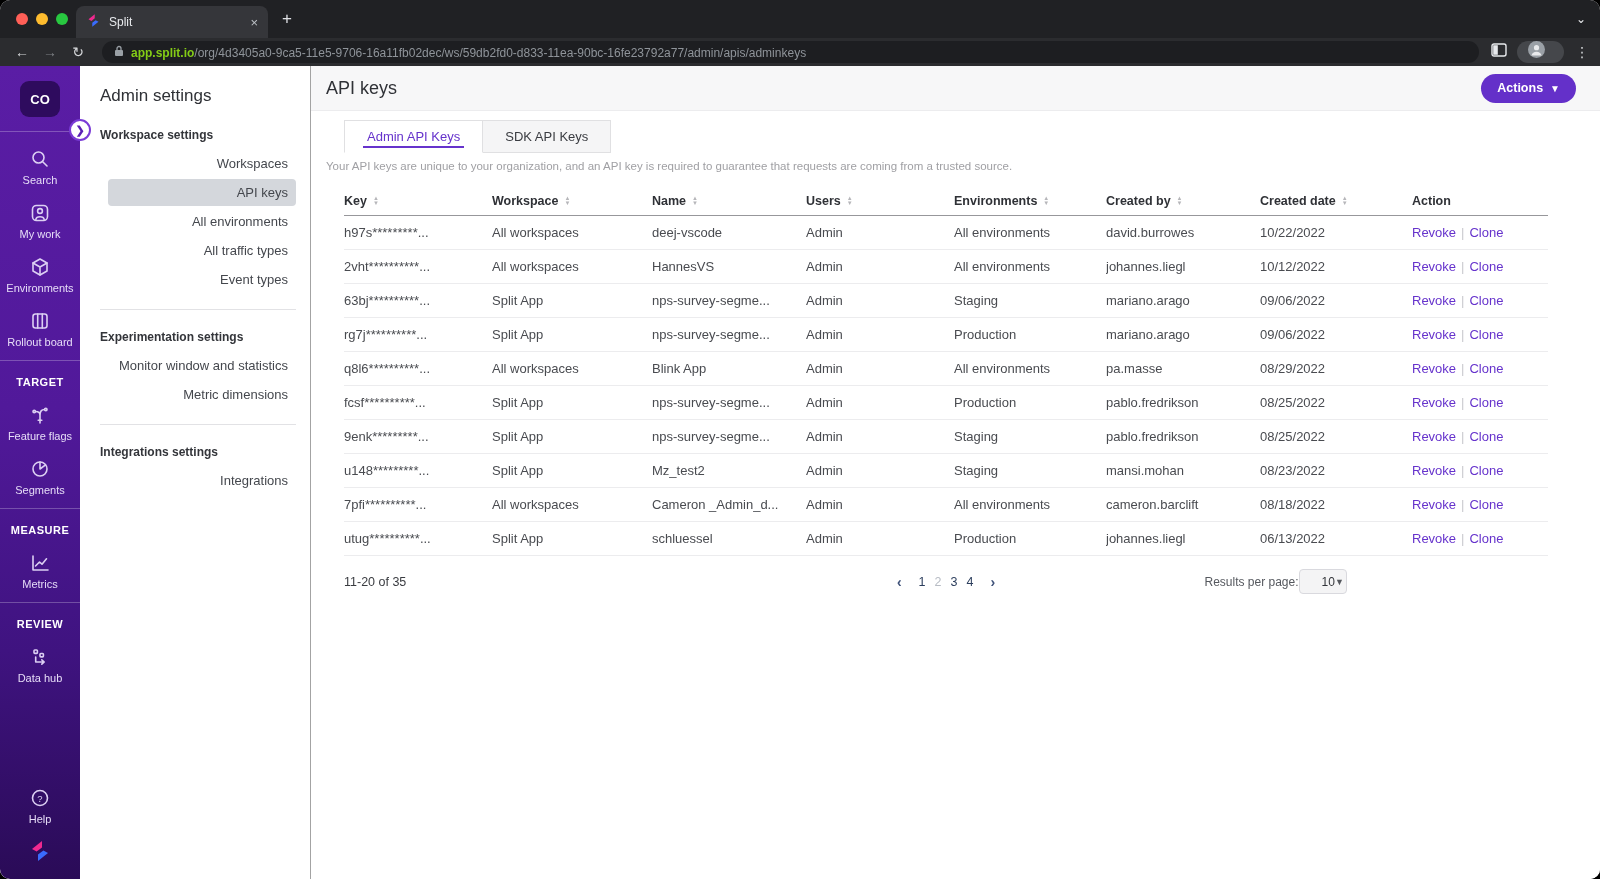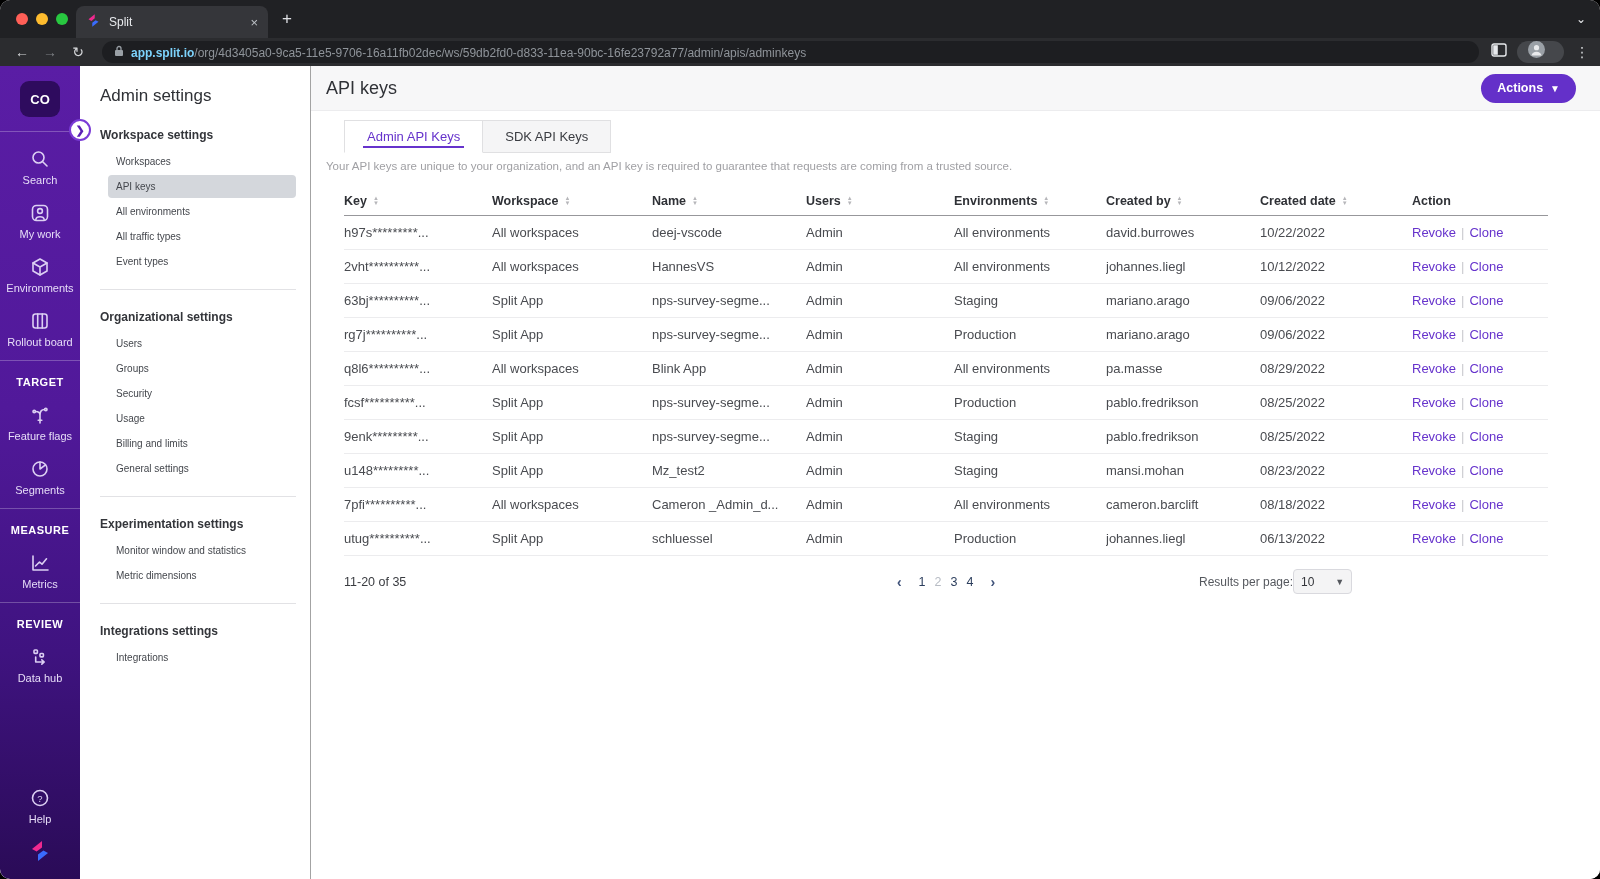--- a/index.html
+++ b/index.html
@@ -14,21 +14,21 @@
   .btab { position:absolute; left:76px; top:6px; width:192px; height:32px; background:#35363a; border-radius:8px 8px 0 0; display:flex; align-items:center; padding:0 10px; gap:8px; }
   .btab-title { color:#e8eaed; font-size:12px; flex:1; }
   .tab-close { color:#bdc1c6; font-size:13px; cursor:default; }
   .newtab { position:absolute; left:282px; top:10px; color:#dfe1e5; font-size:17px; line-height:17px; }
   .strip-chevron { position:absolute; right:14px; top:12px; color:#e8eaed; font-size:12px; }
 
   .toolbar { height:28px; background:#2b2c2f; display:flex; align-items:center; padding:0 10px; gap:4px; flex:none; }
   .navbtn { color:#d6d8db; font-size:14px; width:24px; text-align:center; }
   .navbtn.fwd { color:#7e8185; }
   .urlpill { flex:1; height:22px; background:#1d1e21; border-radius:12px; margin:0 8px; display:flex; align-items:center; padding:0 12px; gap:7px; overflow:hidden; white-space:nowrap; }
-  .url-domain { color:#7dd3fc; font-size:12px; font-weight:bold; }
+  .url-domain { color:#84cc16; font-size:12px; font-weight:bold; }
   .url-path { color:#8f949a; font-size:12px; }
   .guest-pill { height:22px; background:#45474b; border-radius:12px; display:flex; align-items:center; gap:6px; padding:0 10px 0 3px; margin:0 6px;flex-direction:column; }
   .guest-label { color:#fff; font-size:12px; font-weight:bold; }
   .kebab { color:#d6d8db; font-size:14px; letter-spacing:0; width:16px; text-align:center; }
 
   
   .app { flex:1; display:flex; background:#fff; min-height:0; }
 
   
   .rail { width:80px; flex:none; background:linear-gradient(180deg,#5a1da5 0%,#51199a 42%,#3f1380 72%,#2a0b57 100%); display:flex; flex-direction:column; align-items:center; position:relative; color:#e9def8; }
@@ -41,21 +41,21 @@
   .side-item .sicon svg { display:block; }
   .slabel { font-size:11px; color:#e6dcf7; }
   .rail-bottom { display:flex; flex-direction:column; align-items:center; padding-bottom:12px; gap:14px; }
 
   
   .admin-nav { width:231px; flex:none; background:#fff; border-right:1px solid #a3a3a3; padding:20px 14px 0 20px; overflow:hidden; }
   .admin-title { font-size:17px; color:#2f3136; margin-bottom:6px; }
   .nav-group { padding-top:4px; }
   .nav-group + .nav-group { border-top:1px solid #e2e2e5; margin-top:16px; padding-top:8px; }
   .nav-group h3 { font-size:12px; color:#33353a; margin:12px 0 8px 0; font-weight:bold; }
-  .nav-item { font-size:10px; color:#44474d; padding:6px 8px; margin:2px 0 2px 8px; border-radius:4px; cursor:pointer; }
+  .nav-item { font-size:13px; color:#44474d; padding:6px 8px; margin:2px 0 2px 8px; border-radius:4px; cursor:pointer;text-align:right; }
   .nav-item.selected { background:#d4d7dc; }
 
   
   .main { flex:1; display:flex; flex-direction:column; min-width:0; }
   .main-header { height:45px; flex:none; background:#f7f7f8; border-bottom:1px solid #ececee; display:flex; align-items:center; padding:0 24px 0 15px; }
   .page-title { font-size:18px; color:#303237; }
   .actions-btn { margin-left:auto; background:#6430c9; color:#fff; border:none; border-radius:16px; height:29px; padding:0 16px; font-size:12.5px; font-weight:bold; display:flex; align-items:center; gap:7px; font-family:inherit; cursor:pointer; }
   .actions-btn .chev { font-size:10px; }
 
   .content { padding:9px 24px 0 15px; }
@@ -77,21 +77,21 @@
   .asep { color:#c9c9ce; padding:0 5px; }
 
   .pager-row { margin-left:18px; width:1204px; display:flex; align-items:center; margin-top:13px; }
   .pg-summary { font-size:12.5px; color:#3a3c41; flex:1; }
   .pager { display:flex; align-items:center; gap:9px; }
   .pg-chev { color:#40537a; font-size:14px; font-weight:bold; padding:0 8px; cursor:pointer; }
   .pg-num { font-size:12.5px; color:#2c3e5d; cursor:pointer; }
   .pg-num.current { color:#b7bcc4; }
   .rpp { flex:1; display:flex; align-items:center; justify-content:center; gap:0; }
   .rpp-label { font-size:12px; color:#55585e; }
-  .rpp-select { width:59px; height:25px; background:#f4f4f5; border:1px solid #d9d9de; border-radius:4px; display:flex; align-items:center; justify-content:space-between; padding:0 7px; font-size:12px; color:#33353a; cursor:pointer; }
+  .rpp-select { width:48px; height:25px; background:#f4f4f5; border:1px solid #d9d9de; border-radius:4px; display:flex; align-items:center; justify-content:space-between; padding:0 22px; font-size:12px; color:#33353a; cursor:pointer; }
   .rpp-select .chev { font-size:9px; color:#55585e; }
 </style>
 </head>
 <body>
 
 <div class="window">
 
   <div class="tabstrip">
     <div class="traffic">
       <div class="dot red"></div>
@@ -251,29 +251,20 @@
       <div id="admin-groups">
           <div class="nav-group">
             <h3>Workspace settings</h3>
             <div class="nav-item">Workspaces</div>
             <div class="nav-item selected">API keys</div>
             <div class="nav-item">All environments</div>
             <div class="nav-item">All traffic types</div>
             <div class="nav-item">Event types</div>
           </div>
           <div class="nav-group">
-            <h3>Organizational settings</h3>
-            <div class="nav-item">Users</div>
-            <div class="nav-item">Groups</div>
-            <div class="nav-item">Security</div>
-            <div class="nav-item">Usage</div>
-            <div class="nav-item">Billing and limits</div>
-            <div class="nav-item">General settings</div>
-          </div>
-          <div class="nav-group">
             <h3>Experimentation settings</h3>
             <div class="nav-item">Monitor window and statistics</div>
             <div class="nav-item">Metric dimensions</div>
           </div>
           <div class="nav-group">
             <h3>Integrations settings</h3>
             <div class="nav-item">Integrations</div>
           </div>
         </div>
     </div>

